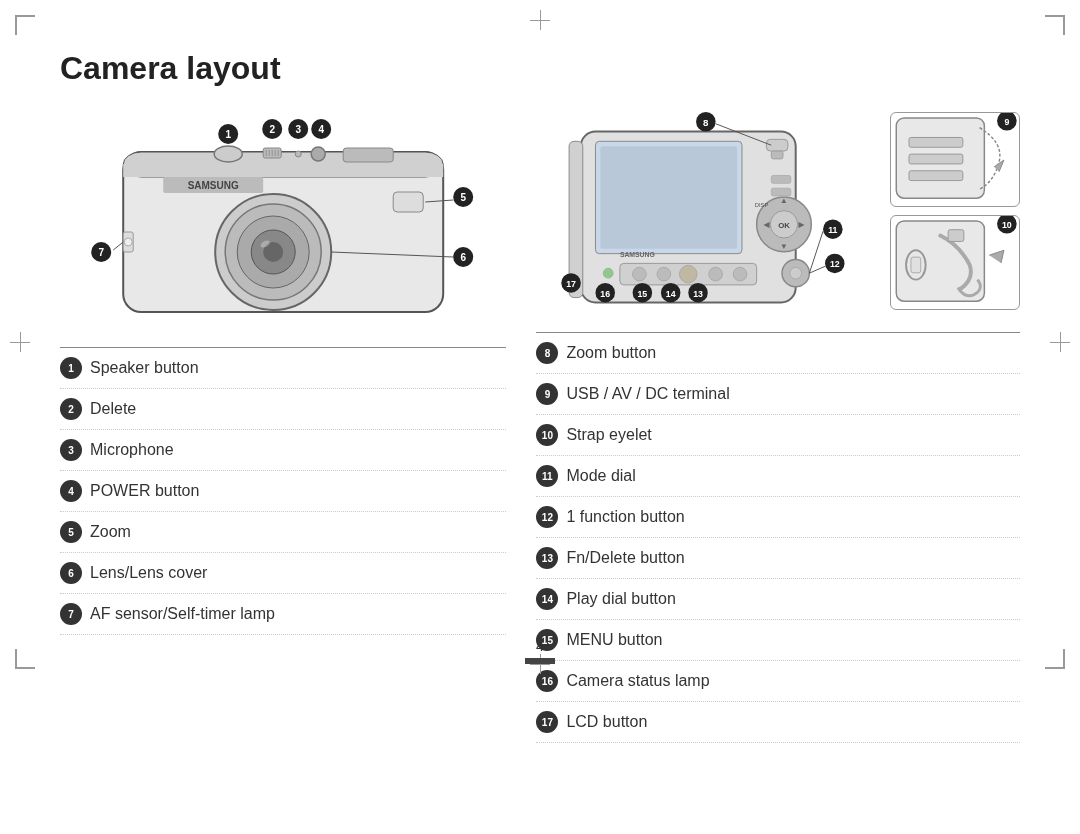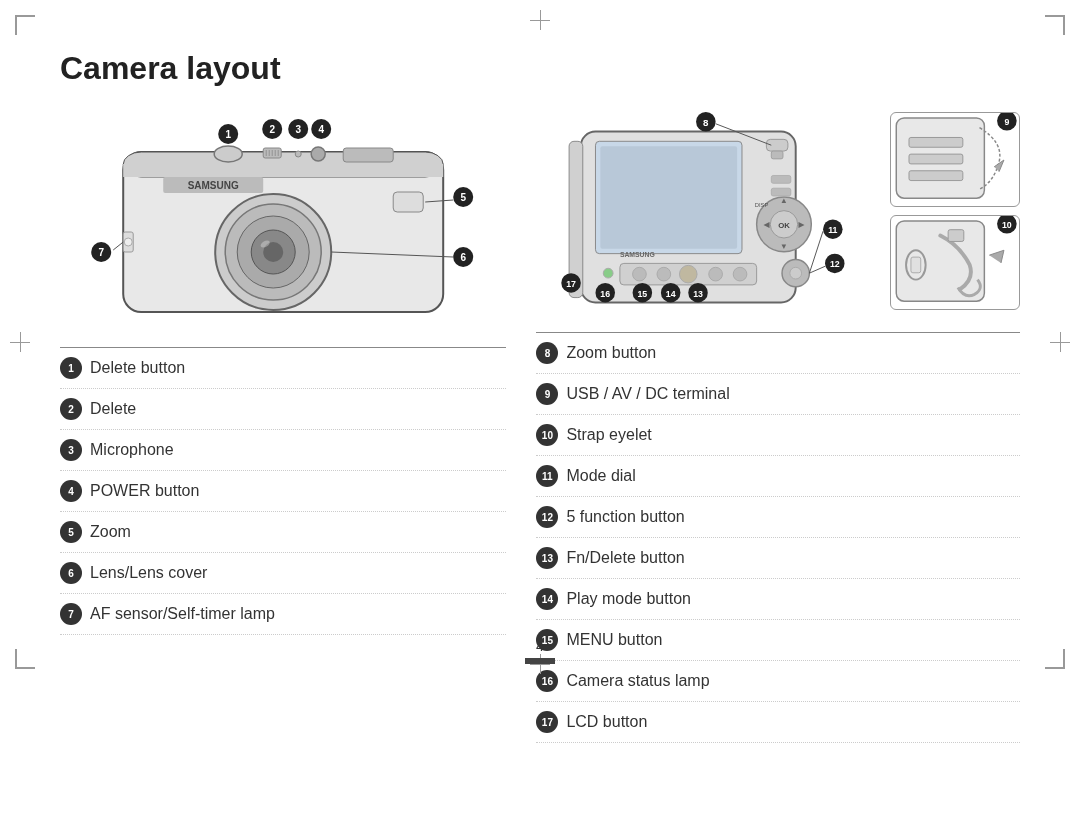--- a/index.html
+++ b/index.html
@@ -262,21 +262,21 @@
           <line x1="50" y1="130" x2="40" y2="138" stroke="#555" stroke-width="1"></line>
         </svg>
       </div>
 
       <table class="labels-table">
         <tbody id="left-labels-body">
         <tr>
     <td style="padding:4px 0; border-bottom:1px dotted #ccc; border-top: 1px solid #888">
       <div class="label-cell">
         <div class="label-number">1</div>
-        <span class="label-text">Delete button</span>
+        <span class="label-text">Speaker button</span>
       </div>
     </td>
   </tr>
             <tr>
     <td style="padding:4px 0; border-bottom:1px dotted #ccc; border-top: none">
       <div class="label-cell">
         <div class="label-number">2</div>
         <span class="label-text">Delete</span>
       </div>
     </td>
@@ -474,37 +474,37 @@
       <div class="label-cell">
         <div class="label-number">11</div>
         <span class="label-text">Mode dial</span>
       </div>
     </td>
   </tr>
             <tr>
     <td style="padding:4px 0; border-bottom:1px dotted #ccc; border-top: none">
       <div class="label-cell">
         <div class="label-number">12</div>
-        <span class="label-text">5 function button</span>
+        <span class="label-text">1 function button</span>
       </div>
     </td>
   </tr>
             <tr>
     <td style="padding:4px 0; border-bottom:1px dotted #ccc; border-top: none">
       <div class="label-cell">
         <div class="label-number">13</div>
         <span class="label-text">Fn/Delete button</span>
       </div>
     </td>
   </tr>
             <tr>
     <td style="padding:4px 0; border-bottom:1px dotted #ccc; border-top: none">
       <div class="label-cell">
         <div class="label-number">14</div>
-        <span class="label-text">Play mode button</span>
+        <span class="label-text">Play dial button</span>
       </div>
     </td>
   </tr>
             <tr>
     <td style="padding:4px 0; border-bottom:1px dotted #ccc; border-top: none">
       <div class="label-cell">
         <div class="label-number">15</div>
         <span class="label-text">MENU button</span>
       </div>
     </td>

